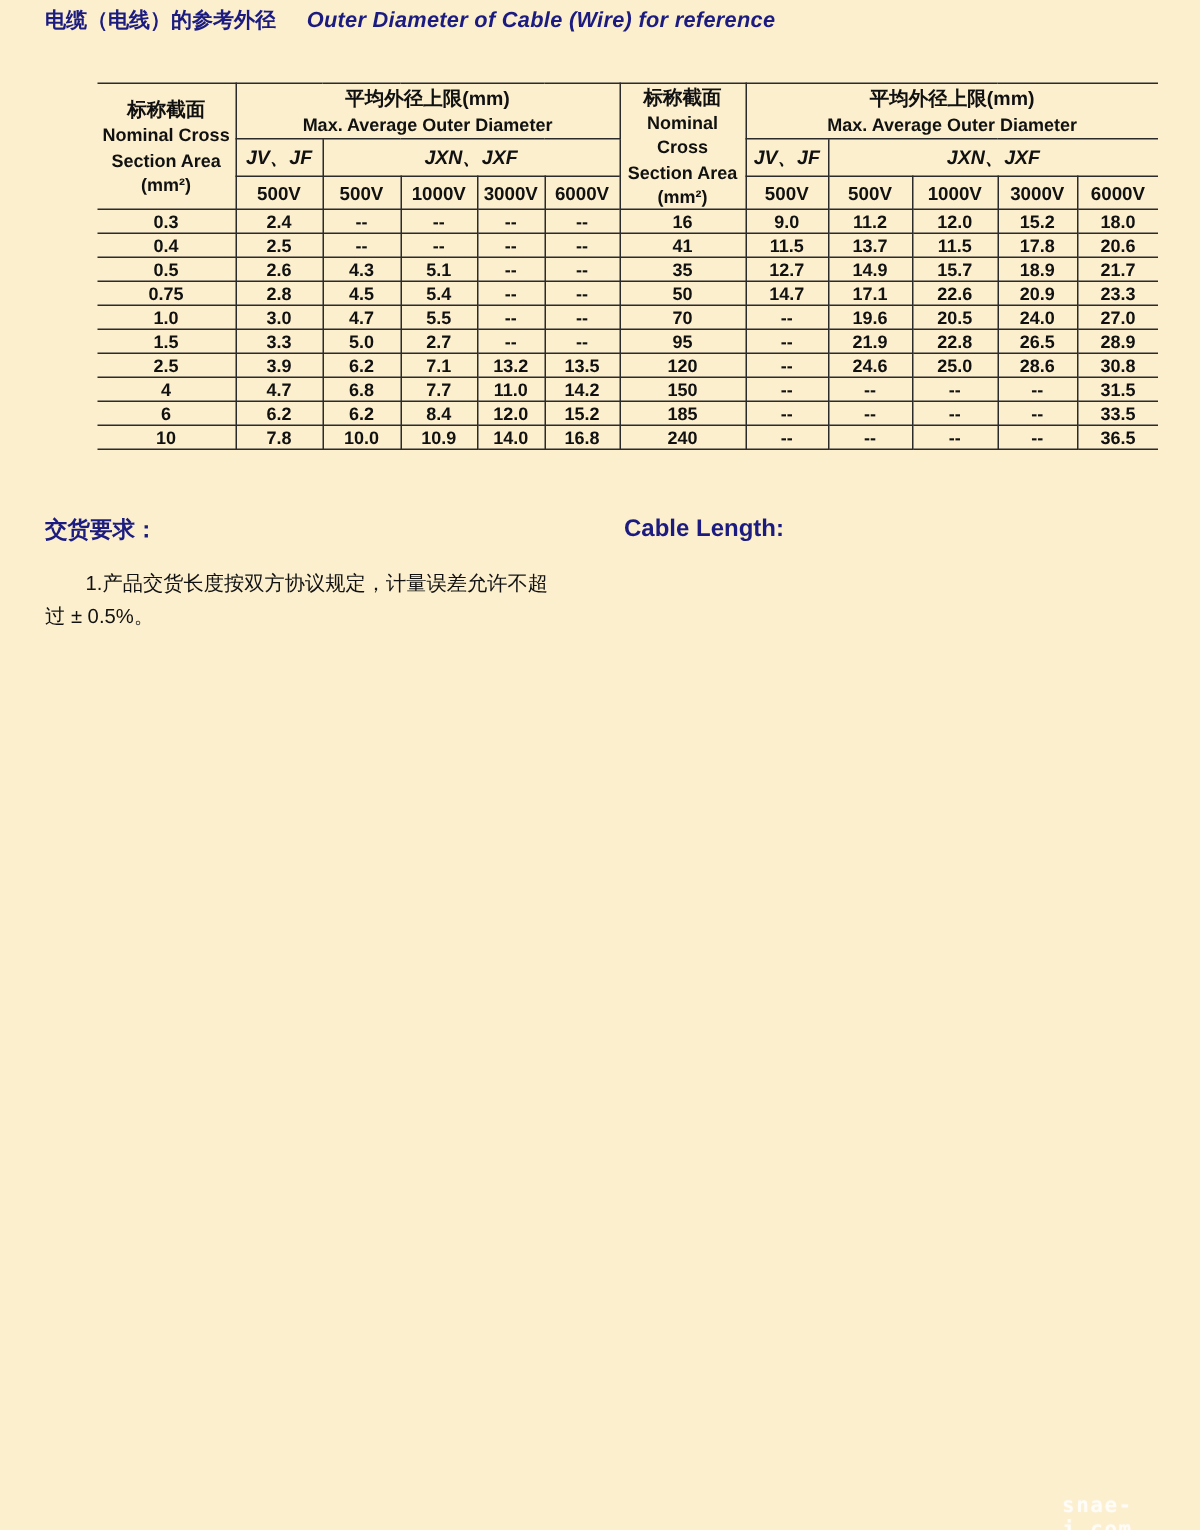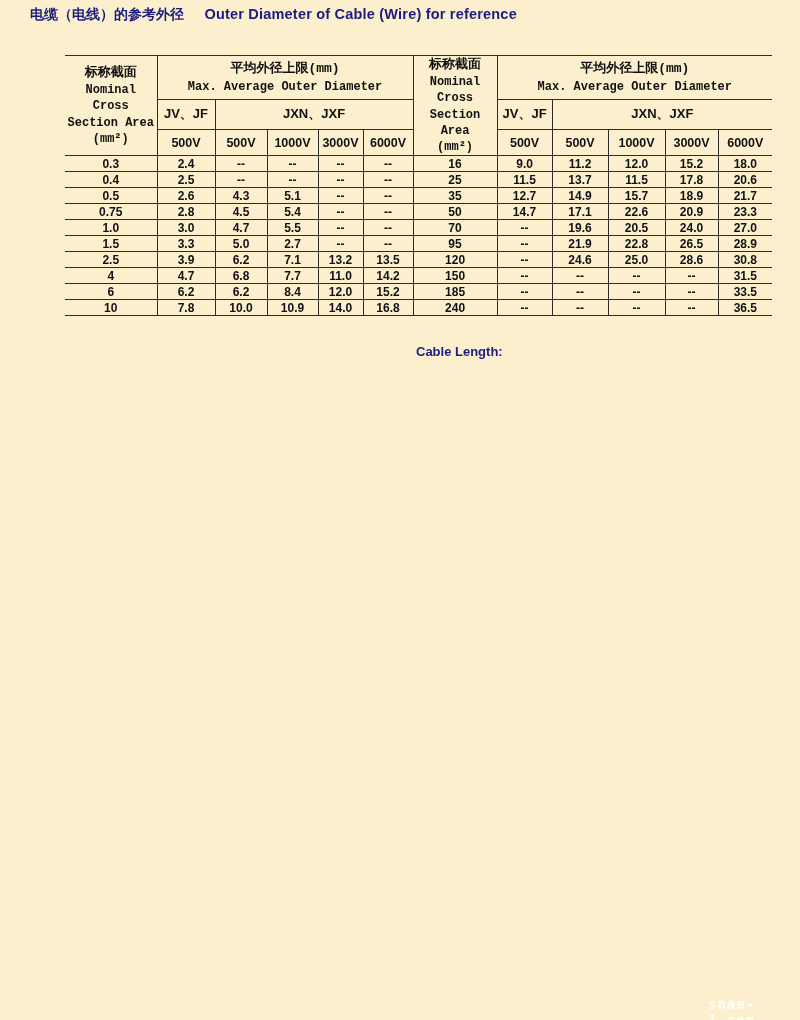--- a/index.html
+++ b/index.html
@@ -7,51 +7,51 @@
     width:800px; height:1020px;
     background:#fcefce;
     font-family:"Liberation Sans","DejaVu Sans",sans-serif;
     position:relative; overflow:hidden;
     color:#111;
   }
 
   
   .title { position:absolute; left:30px; top:5px; color:#1c1c80; font-weight:bold; white-space:nowrap; }
   .title .zh { font-size:14px; }
-  .title .en { font-size:14.5px; margin-left:16px; letter-spacing:.2px; }
+  .title .en { font-size:14.5px; margin-left:16px; letter-spacing:.2px;font-style:italic; }
 
   
   table.diam {
     position:absolute; left:65px; top:55px; width:707px;
     border-collapse:collapse; table-layout:fixed;
     border-left-style:hidden; border-right-style:hidden;
   }
   table.diam th, table.diam td {
     border:1px solid #2b2b2b;
     text-align:center; vertical-align:middle;
     padding:0; overflow:hidden;
   }
-  thead tr.r1 { height:37px;font-family:Liberation Mono, monospace; }
-  thead tr.r2 { height:25px; }
+  thead tr.r1 { height:37px; }
+  thead tr.r2 { height:25px;font-style:italic; }
   thead tr.r3 { height:22px; }
   tbody tr { height:16px;margin-top:28px; }
 
   th .line-zh { display:block; font-size:13px; line-height:1.4; font-weight:bold; }
   th .line-en { display:block; font-size:12px; line-height:1.35; font-weight:bold; }
   th.grp { font-size:13px; font-weight:bold; }
   th.volt { font-size:12.5px; font-weight:bold; }
   tbody td { font-size:12px; font-weight:bold; }
 
   
   .note-zh { position:absolute; left:30px; top:344px; width:346px; }
   .note-zh h3 { color:#1c1c80; font-size:15px; font-weight:bold; margin:0; }
   .note-zh p { margin:15px 0 0; font-size:13.5px; line-height:1.6; text-indent:2em; }
 
   .note-en { position:absolute; left:416px; top:344px; width:358px; }
-  .note-en h3 { color:#1c1c80; font-size:13px; font-weight:bold; margin:0; }
+  .note-en h3 { color:#1c1c80; font-size:16px; font-weight:bold; margin:0; }
   .note-en p { margin:13px 0 0; font-size:12.5px; line-height:1.6; text-indent:2.2em; }
 
   
   .watermark {
     position:absolute; left:708px; top:996px;
     font-family:"DejaVu Sans Mono","Liberation Mono",monospace;
     font-weight:bold; font-size:14px; letter-spacing:1px;
     color:rgba(255,255,255,0.78);
     text-shadow:0 0 2px rgba(255,255,255,0.35);
   }
@@ -136,21 +136,21 @@
         <td>15.2</td>
         <td>18.0</td>
       </tr>
       <tr>
         <td>0.4</td>
         <td>2.5</td>
         <td>--</td>
         <td>--</td>
         <td>--</td>
         <td>--</td>
-        <td>25</td>
+        <td>41</td>
         <td>11.5</td>
         <td>13.7</td>
         <td>11.5</td>
         <td>17.8</td>
         <td>20.6</td>
       </tr>
       <tr>
         <td>0.5</td>
         <td>2.6</td>
         <td>4.3</td>
@@ -259,19 +259,21 @@
         <td>--</td>
         <td>--</td>
         <td>--</td>
         <td>--</td>
         <td>36.5</td>
       </tr>
     </tbody>
 </table>
 
 <div class="note-zh">
+  <h3>交货要求：</h3>
+  <p>1.产品交货长度按双方协议规定，计量误差允许不超过 ± 0.5%。</p>
 </div>
 
 <div class="note-en">
   <h3>Cable Length:</h3>
 </div>
 
 <div class="watermark">snae-j.com</div>
 
 </body></html>

